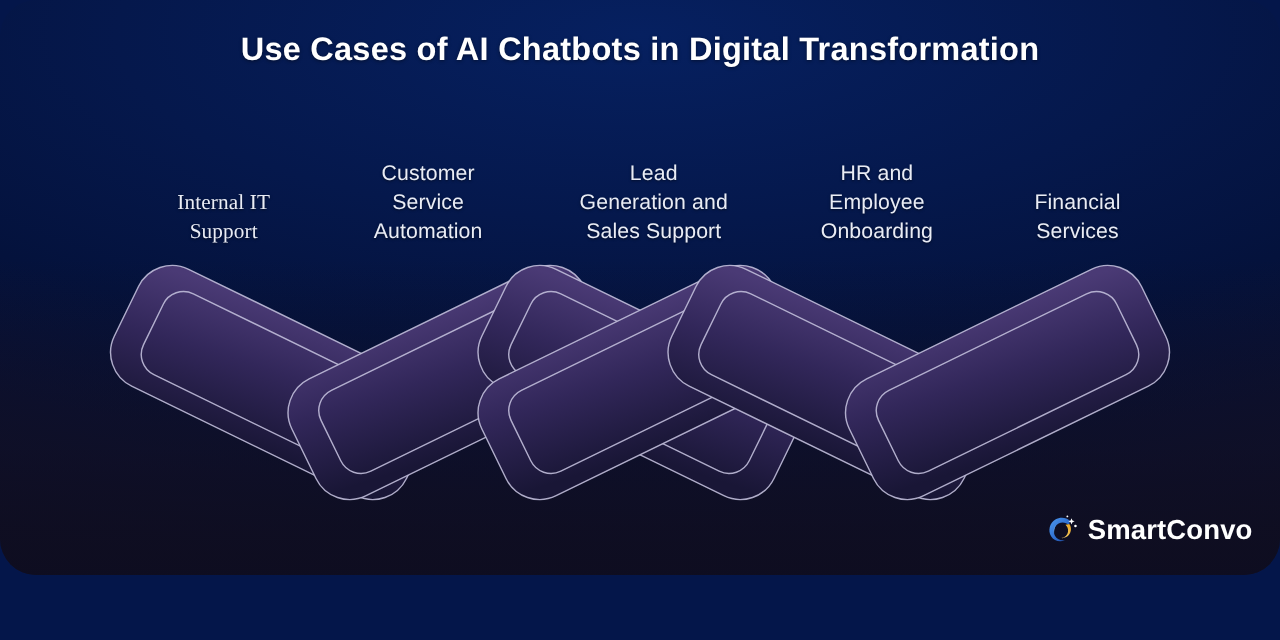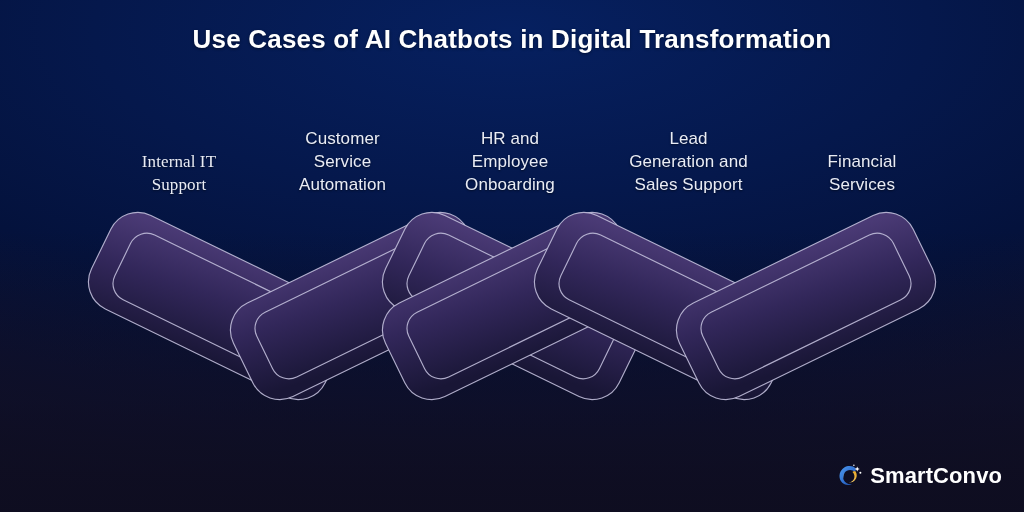--- a/index.html
+++ b/index.html
@@ -2,23 +2,24 @@
 <html><head>
 <meta charset="utf-8">
 <style>
   html,body{margin:0;padding:0;}
   body{
     width:1024px;height:512px;overflow:hidden;
     font-family:"Liberation Sans", sans-serif;
     background:#04164a;
   }
   .stage{
-    position:relative;width:1024px;height:512px;overflow:hidden;
+    position:relative;width:1024px;height:460px;overflow:hidden;
     background:
       radial-gradient(120% 95% at 50% 6%, #062060 0%, #05184c 34%, #04123c 58%, #0b1030 78%, #100f24 100%);
+    border-radius: 29px;
   }
   .stage:after{
     content:"";position:absolute;inset:0;
     background:linear-gradient(180deg, rgba(4,20,70,0) 45%, rgba(16,15,36,.55) 78%, rgba(14,13,32,.92) 100%);
     pointer-events:none;
   }
 
   
   .title{
     position:absolute;left:0;right:0;top:24px;
@@ -73,26 +74,26 @@
 <div class="stage">
 
   <div class="title">Use Cases of AI Chatbots in Digital Transformation</div>
 
   <div class="labels">
     <div class="label w1">Internal IT
 Support</div>
     <div class="label w2">Customer
 Service
 Automation</div>
+    <div class="label w3">Lead
+Generation and
+Sales Support</div>
     <div class="label w4">HR and
 Employee
 Onboarding</div>
-    <div class="label w3">Lead
-Generation and
-Sales Support</div>
     <div class="label w5">Financial
 Services</div>
   </div>
 
   <div class="chain">
     <svg viewBox="0 0 1024 220" xmlns="http://www.w3.org/2000/svg" aria-hidden="true">
       <defs>
         <linearGradient id="linkGrad" x1="0" y1="0" x2="0" y2="1">
           <stop offset="0%" stop-color="#473druby"></stop>
         </linearGradient>

